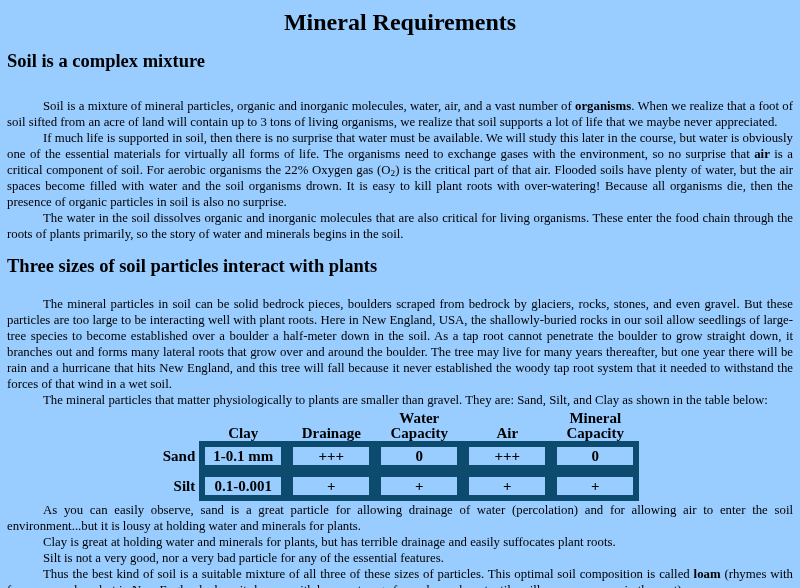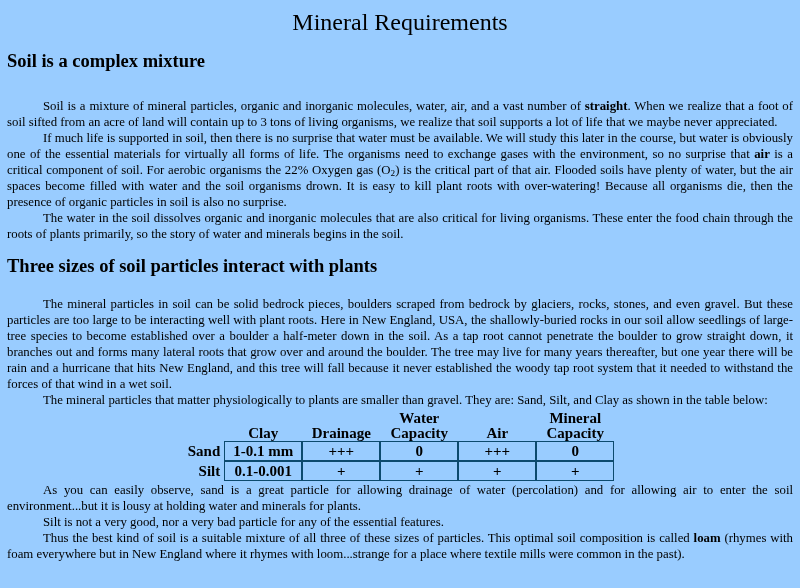--- a/index.html
+++ b/index.html
@@ -7,21 +7,21 @@
     width:800px;height:588px;
     background:#99CCFF;
     color:#000000;
     font-family:"Liberation Serif","DejaVu Serif",serif;
     font-size:12.8px;
     line-height:16px;
     overflow:hidden;
   }
   .page{padding:0 7px;}
   h1.page-title{
-    font-size:24px;line-height:26px;font-weight:normal;
+    font-size:24px;line-height:26px;font-weight:bold;
     text-align:center;margin:9px 0 0;
   }
   h2.section-heading{
     font-size:18.5px;line-height:22px;font-weight:bold;
     text-align:left;margin:0;
   }
   #h2-mixture{margin:15px 0 26px;}
   #h2-particles{margin:13px 0 19px;}
   p.para{
     margin:0;
@@ -37,37 +37,37 @@
     font-weight:bold;
     font-size:15px;
     line-height:15px;
   }
   table.soil-table td{text-align:center;padding:0 2px;}
   table.soil-table td.hdr{font-weight:bold;white-space:nowrap;}
   table.soil-table td.lbl{
     text-align:right;padding:0 4px 0 2px;font-weight:bold;white-space:nowrap;margin-top:12px;
   }
   table.soil-table td.data{
-    border:1px solid #0c4a6e;
+    border:6px solid #0c4a6e;
     width:72px;
     padding:1px 2px;
     line-height:16px;
   }
 </style>
 </head>
 <body style="background: rgb(153, 204, 255); color: rgb(0, 0, 0);">
 
 <div class="page">
 
   <h1 class="page-title">Mineral Requirements</h1>
 
   <section>
     <h2 class="section-heading" id="h2-mixture">Soil is a complex mixture</h2>
 
-    <p class="para"><span>Soil is a mixture of mineral particles, organic and inorganic molecules, water, air, and a vast number of </span><b>straight</b><span>. When we realize that a foot of soil sifted from an acre of land will contain up to 3 tons of living organisms, we realize that soil supports a lot of life that we maybe never appreciated.</span></p>
+    <p class="para"><span>Soil is a mixture of mineral particles, organic and inorganic molecules, water, air, and a vast number of </span><b>organisms</b><span>. When we realize that a foot of soil sifted from an acre of land will contain up to 3 tons of living organisms, we realize that soil supports a lot of life that we maybe never appreciated.</span></p>
 
     <p class="para"><span>If much life is supported in soil, then there is no surprise that water must be available. We will study this later in the course, but water is obviously one of the essential materials for virtually all forms of life. The organisms need to exchange gases with the environment, so no surprise that </span><b>air</b><span> is a critical component of soil. For aerobic organisms the 22% Oxygen gas (O</span><sub class="chem-sub">2</sub><span>) is the critical part of that air. Flooded soils have plenty of water, but the air spaces become filled with water and the soil organisms drown. It is easy to kill plant roots with over-watering! Because all organisms die, then the presence of organic particles in soil is also no surprise.</span></p>
 
     <p class="para">The water in the soil dissolves organic and inorganic molecules that are also critical for living organisms. These enter the food chain through the roots of plants primarily, so the story of water and minerals begins in the soil.</p>
   </section>
 
   <section>
     <h2 class="section-heading" id="h2-particles">Three sizes of soil particles interact with plants</h2>
 
     <p class="para">The mineral particles in soil can be solid bedrock pieces, boulders scraped from bedrock by glaciers, rocks, stones, and even gravel. But these particles are too large to be interacting well with plant roots. Here in New England, USA, the shallowly-buried rocks in our soil allow seedlings of large-tree species to become established over a boulder a half-meter down in the soil. As a tap root cannot penetrate the boulder to grow straight down, it branches out and forms many lateral roots that grow over and around the boulder. The tree may live for many years thereafter, but one year there will be rain and a hurricane that hits New England, and this tree will fall because it never established the woody tap root system that it needed to withstand the forces of that wind in a wet soil.</p>
@@ -105,18 +105,19 @@
           <td class="data">0.1-0.001</td>
           <td class="data">+</td>
           <td class="data">+</td>
           <td class="data">+</td>
           <td class="data">+</td>
         </tr>
       </tbody>
     </table>
 
     <p class="para">As you can easily observe, sand is a great particle for allowing drainage of water (percolation) and for allowing air to enter the soil environment...but it is lousy at holding water and minerals for plants.</p>
+    <p class="para">Clay is great at holding water and minerals for plants, but has terrible drainage and easily suffocates plant roots.</p>
     <p class="para">Silt is not a very good, nor a very bad particle for any of the essential features.</p>
 
     <p class="para"><span>Thus the best kind of soil is a suitable mixture of all three of these sizes of particles. This optimal soil composition is called </span><b>loam</b><span> (rhymes with foam everywhere but in New England where it rhymes with loom...strange for a place where textile mills were common in the past).</span></p>
   </section>
 
 </div>
 
 </body></html>

